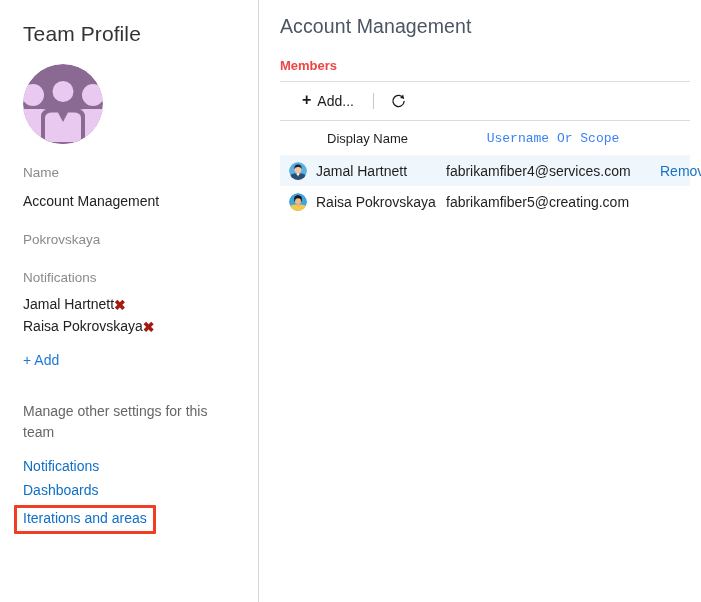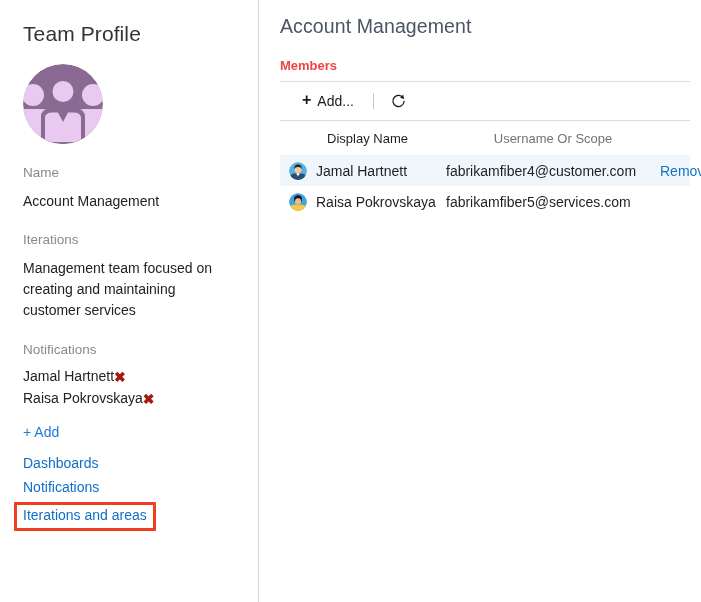--- a/index.html
+++ b/index.html
@@ -228,22 +228,23 @@
     padding: 10px 0 9px 0;
     font-weight: 400;
   }
   .th-display-name {
     font-weight: 700;
     color: #1f1f1f;
     padding-left: 9px !important;
     width: 157px;
   }
   .th-username {
-    color: #737373;
+    color: #3b82f6;
     width: 214px;
+    font-family: Liberation Mono, monospace;
   }
   .th-actions {
     width: auto;
   }
   .members-table td {
     font-size: 14px;
     color: #1f1f1f;
     padding: 0;
     height: 31px;
     vertical-align: middle;
@@ -309,42 +310,42 @@
           <path d="M 18 80 L 18 53 Q 18 45 27 45 L 53 45 Q 62 45 62 53 L 62 80 Z" fill="#8a6a93"></path>
           <circle cx="40" cy="27.5" r="10.5" fill="#e9c9f0"></circle>
           <path d="M 22 78 L 22 54 Q 22 48.5 29.5 48.5 L 35 48.5 L 40 58 L 45 48.5 L 50.5 48.5 Q 58 48.5 58 54 L 58 78 Z" fill="#e9c9f0"></path>
         </g>
       </svg>
     </div>
 
     <div class="field-label">Name</div>
     <div class="field-value">Account Management</div>
 
-    <div class="field-label">Iterations</div>
-    <div class="desc-value">Management team focused on creating and maintaining customer services</div>
+    <div class="field-label">Pokrovskaya</div>
 
     <div class="field-label">Notifications</div>
 
     <div class="admin-list">
       <div class="admin-row">
         <span class="admin-name">Jamal Hartnett</span>
         <span class="admin-remove-x">✖</span>
       </div>
       <div class="admin-row">
         <span class="admin-name">Raisa Pokrovskaya</span>
         <span class="admin-remove-x">✖</span>
       </div>
     </div>
 
     <a class="link add-admin-link">+ Add</a>
 
+    <div class="manage-text">Manage other settings for this team</div>
 
     <div class="settings-links">
+      <a class="link">Notifications</a>
       <a class="link">Dashboards</a>
-      <a class="link">Notifications</a>
       <div class="highlight-box">
         <a class="link">Iterations and areas</a>
       </div>
     </div>
 
   </div>
 
   <div class="right-panel">
 
     <div class="acct-title">Account Management</div>
@@ -395,21 +396,21 @@
                   <path d="M 1 19 L 1 15 Q 1 12.3 5 11.6 L 13 11.6 Q 17 12.3 17 15 L 17 19 Z" fill="#2b4f74"></path>
                   <path d="M 7.6 10.6 L 10.4 10.6 L 10.4 13 L 7.6 13 Z" fill="#e8bb94"></path>
                   <circle cx="9" cy="7.6" r="3.6" fill="#f0c79f"></circle>
                   <path d="M 5.2 7.2 Q 5 2.6 9 2.6 Q 13 2.6 12.8 7.2 Q 12 4.9 9 5.1 Q 6.1 5.2 5.2 7.2 Z" fill="#1f2430"></path>
                   <path d="M 7.6 11.4 L 10.4 11.4 L 9 14.6 Z" fill="#ffffff"></path>
                 </g>
               </svg>
               <span>Jamal Hartnett</span>
             </div>
           </td>
-          <td class="cell-username">fabrikamfiber4@customer.com</td>
+          <td class="cell-username">fabrikamfiber4@services.com</td>
           <td class="cell-action">
             <a class="remove-link">Remove</a>
           </td>
         </tr>
 
         <tr>
           <td class="cell-name">
             <div class="name-inner">
               <svg class="member-avatar" viewBox="0 0 18 18">
                 <defs>
@@ -422,21 +423,21 @@
                   <path d="M -1 19 L -1 13.5 Q 3 11.2 9 11.2 Q 15 11.2 19 13.5 L 19 19 Z" fill="#f2c94c"></path>
                   <path d="M 7.6 10.3 L 10.4 10.3 L 10.4 12.8 L 7.6 12.8 Z" fill="#e8a878"></path>
                   <circle cx="9" cy="7.4" r="3.5" fill="#f3b98a"></circle>
                   <path d="M 5.1 8.6 Q 4.6 2.2 9 2.2 Q 13.4 2.2 12.9 8.6 L 11.9 8.6 Q 12.3 5.2 9 5.3 Q 5.7 5.4 6.1 8.6 Z" fill="#1a1a24"></path>
                   <path d="M 5.2 6.6 Q 5 2.4 9 2.4 Q 13 2.4 12.8 6.6 Q 11.6 4.4 9 4.5 Q 6.4 4.6 5.2 6.6 Z" fill="#1a1a24"></path>
                 </g>
               </svg>
               <span>Raisa Pokrovskaya</span>
             </div>
           </td>
-          <td class="cell-username">fabrikamfiber5@services.com</td>
+          <td class="cell-username">fabrikamfiber5@creating.com</td>
           <td class="cell-action">
             <a class="remove-link"></a>
           </td>
         </tr>
 
       </tbody>
     </table>
 
   </div>
 </div>

